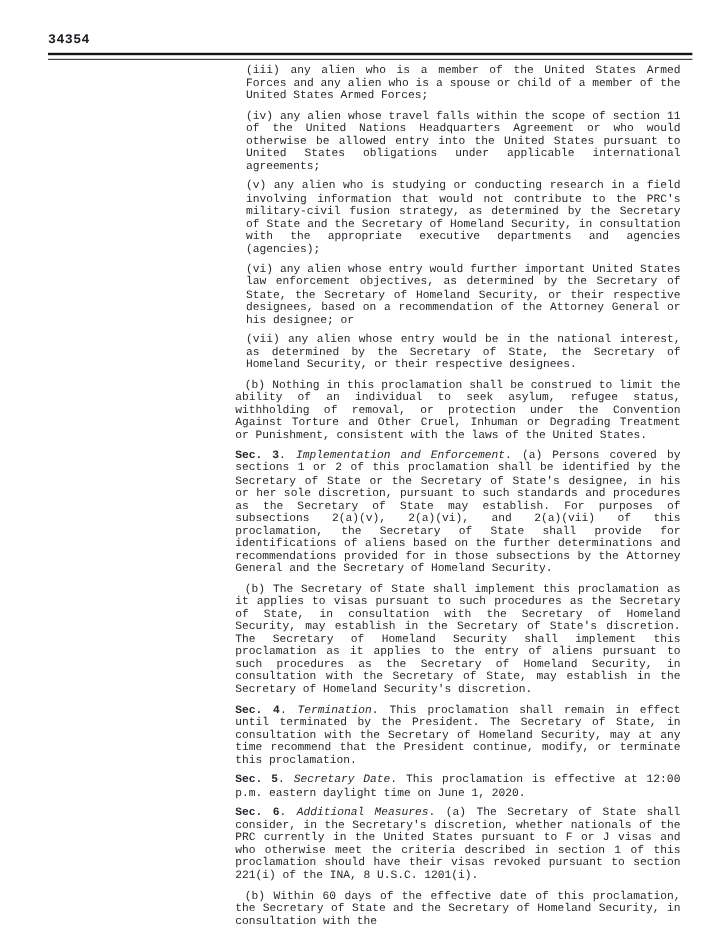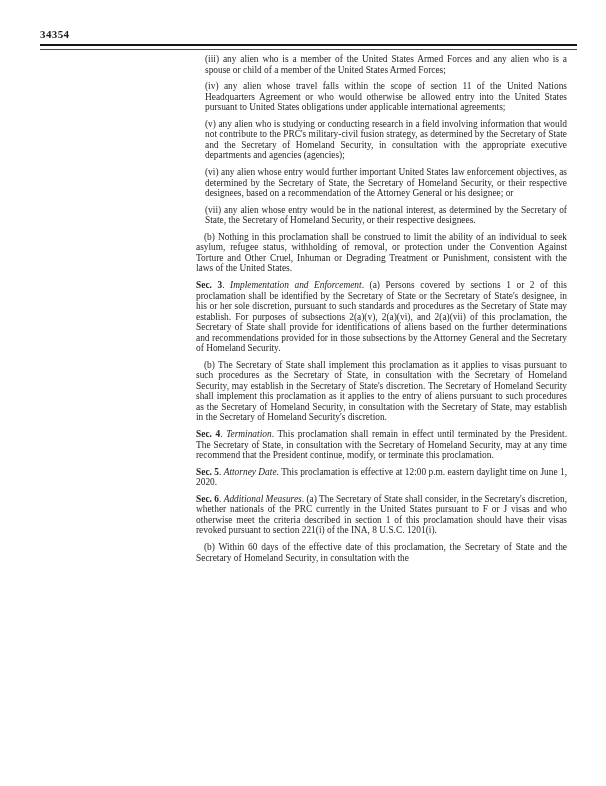--- a/index.html
+++ b/index.html
@@ -1,18 +1,18 @@
 <!DOCTYPE html>
 <html><head>
 <meta charset="utf-8">
 <style>
   html,body{margin:0;padding:0;background:#fff;}
   .page{
     position:relative;width:606px;height:786px;background:#ffffff;overflow:hidden;
-    font-family:Liberation Serif, serif;
+    font-family:Liberation Mono, monospace;
   }
   
   .page-header{position:absolute;top:28px;left:40px;width:537px;height:14px;color:#1c1c22;}
   .pagenum{
     position:absolute;left:0;top:0;font-weight:bold;font-size:11px;letter-spacing:.4px;
   }
   .running-head{
     position:absolute;left:70px;top:1px;font-size:10.2px;white-space:nowrap;word-spacing:2.2px;
   }
   .running-head .b{font-weight:bold;}
@@ -45,17 +45,17 @@
   <main class="body-col" id="body-col">
       <p class="para item"><span>(iii) any alien who is a member of the United States Armed Forces and any alien who is a spouse or child of a member of the United States Armed Forces;</span></p>
       <p class="para item"><span>(iv) any alien whose travel falls within the scope of section 11 of the United Nations Headquarters Agreement or who would otherwise be allowed entry into the United States pursuant to United States obligations under applicable international agreements;</span></p>
       <p class="para item"><span>(v) any alien who is studying or conducting research in a field involving information that would not contribute to the PRC's military-civil fusion strategy, as determined by the Secretary of State and the Secretary of Homeland Security, in consultation with the appropriate executive departments and agencies (agencies);</span></p>
       <p class="para item"><span>(vi) any alien whose entry would further important United States law enforcement objectives, as determined by the Secretary of State, the Secretary of Homeland Security, or their respective designees, based on a recommendation of the Attorney General or his designee; or</span></p>
       <p class="para item"><span>(vii) any alien whose entry would be in the national interest, as determined by the Secretary of State, the Secretary of Homeland Security, or their respective designees.</span></p>
       <p class="para indent"><span>(b) Nothing in this proclamation shall be construed to limit the ability of an individual to seek asylum, refugee status, withholding of removal, or protection under the Convention Against Torture and Other Cruel, Inhuman or Degrading Treatment or Punishment, consistent with the laws of the United States.</span></p>
       <p class="para section"><span class="b">Sec. 3</span><span>. </span><span class="i">Implementation and Enforcement</span><span>. (a) Persons covered by sections 1 or 2 of this proclamation shall be identified by the Secretary of State or the Secretary of State's designee, in his or her sole discretion, pursuant to such standards and procedures as the Secretary of State may establish. For purposes of subsections 2(a)(v), 2(a)(vi), and 2(a)(vii) of this proclamation, the Secretary of State shall provide for identifications of aliens based on the further determinations and recommendations provided for in those subsections by the Attorney General and the Secretary of Homeland Security.</span></p>
       <p class="para indent"><span>(b) The Secretary of State shall implement this proclamation as it applies to visas pursuant to such procedures as the Secretary of State, in consultation with the Secretary of Homeland Security, may establish in the Secretary of State's discretion. The Secretary of Homeland Security shall implement this proclamation as it applies to the entry of aliens pursuant to such procedures as the Secretary of Homeland Security, in consultation with the Secretary of State, may establish in the Secretary of Homeland Security's discretion.</span></p>
       <p class="para section"><span class="b">Sec. 4</span><span>. </span><span class="i">Termination</span><span>. This proclamation shall remain in effect until terminated by the President. The Secretary of State, in consultation with the Secretary of Homeland Security, may at any time recommend that the President continue, modify, or terminate this proclamation.</span></p>
-      <p class="para section gap-large"><span class="b">Sec. 5</span><span>. </span><span class="i">Attorney Date</span><span>. This proclamation is effective at 12:00 p.m. eastern daylight time on June 1, 2020.</span></p>
+      <p class="para section gap-large"><span class="b">Sec. 5</span><span>. </span><span class="i">Secretary Date</span><span>. This proclamation is effective at 12:00 p.m. eastern daylight time on June 1, 2020.</span></p>
       <p class="para section gap-large"><span class="b">Sec. 6</span><span>. </span><span class="i">Additional Measures</span><span>. (a) The Secretary of State shall consider, in the Secretary's discretion, whether nationals of the PRC currently in the United States pursuant to F or J visas and who otherwise meet the criteria described in section 1 of this proclamation should have their visas revoked pursuant to section 221(i) of the INA, 8 U.S.C. 1201(i).</span></p>
       <p class="para indent"><span>(b) Within 60 days of the effective date of this proclamation, the Secretary of State and the Secretary of Homeland Security, in consultation with the</span></p>
     </main>
 </div>
 
 </body></html>

